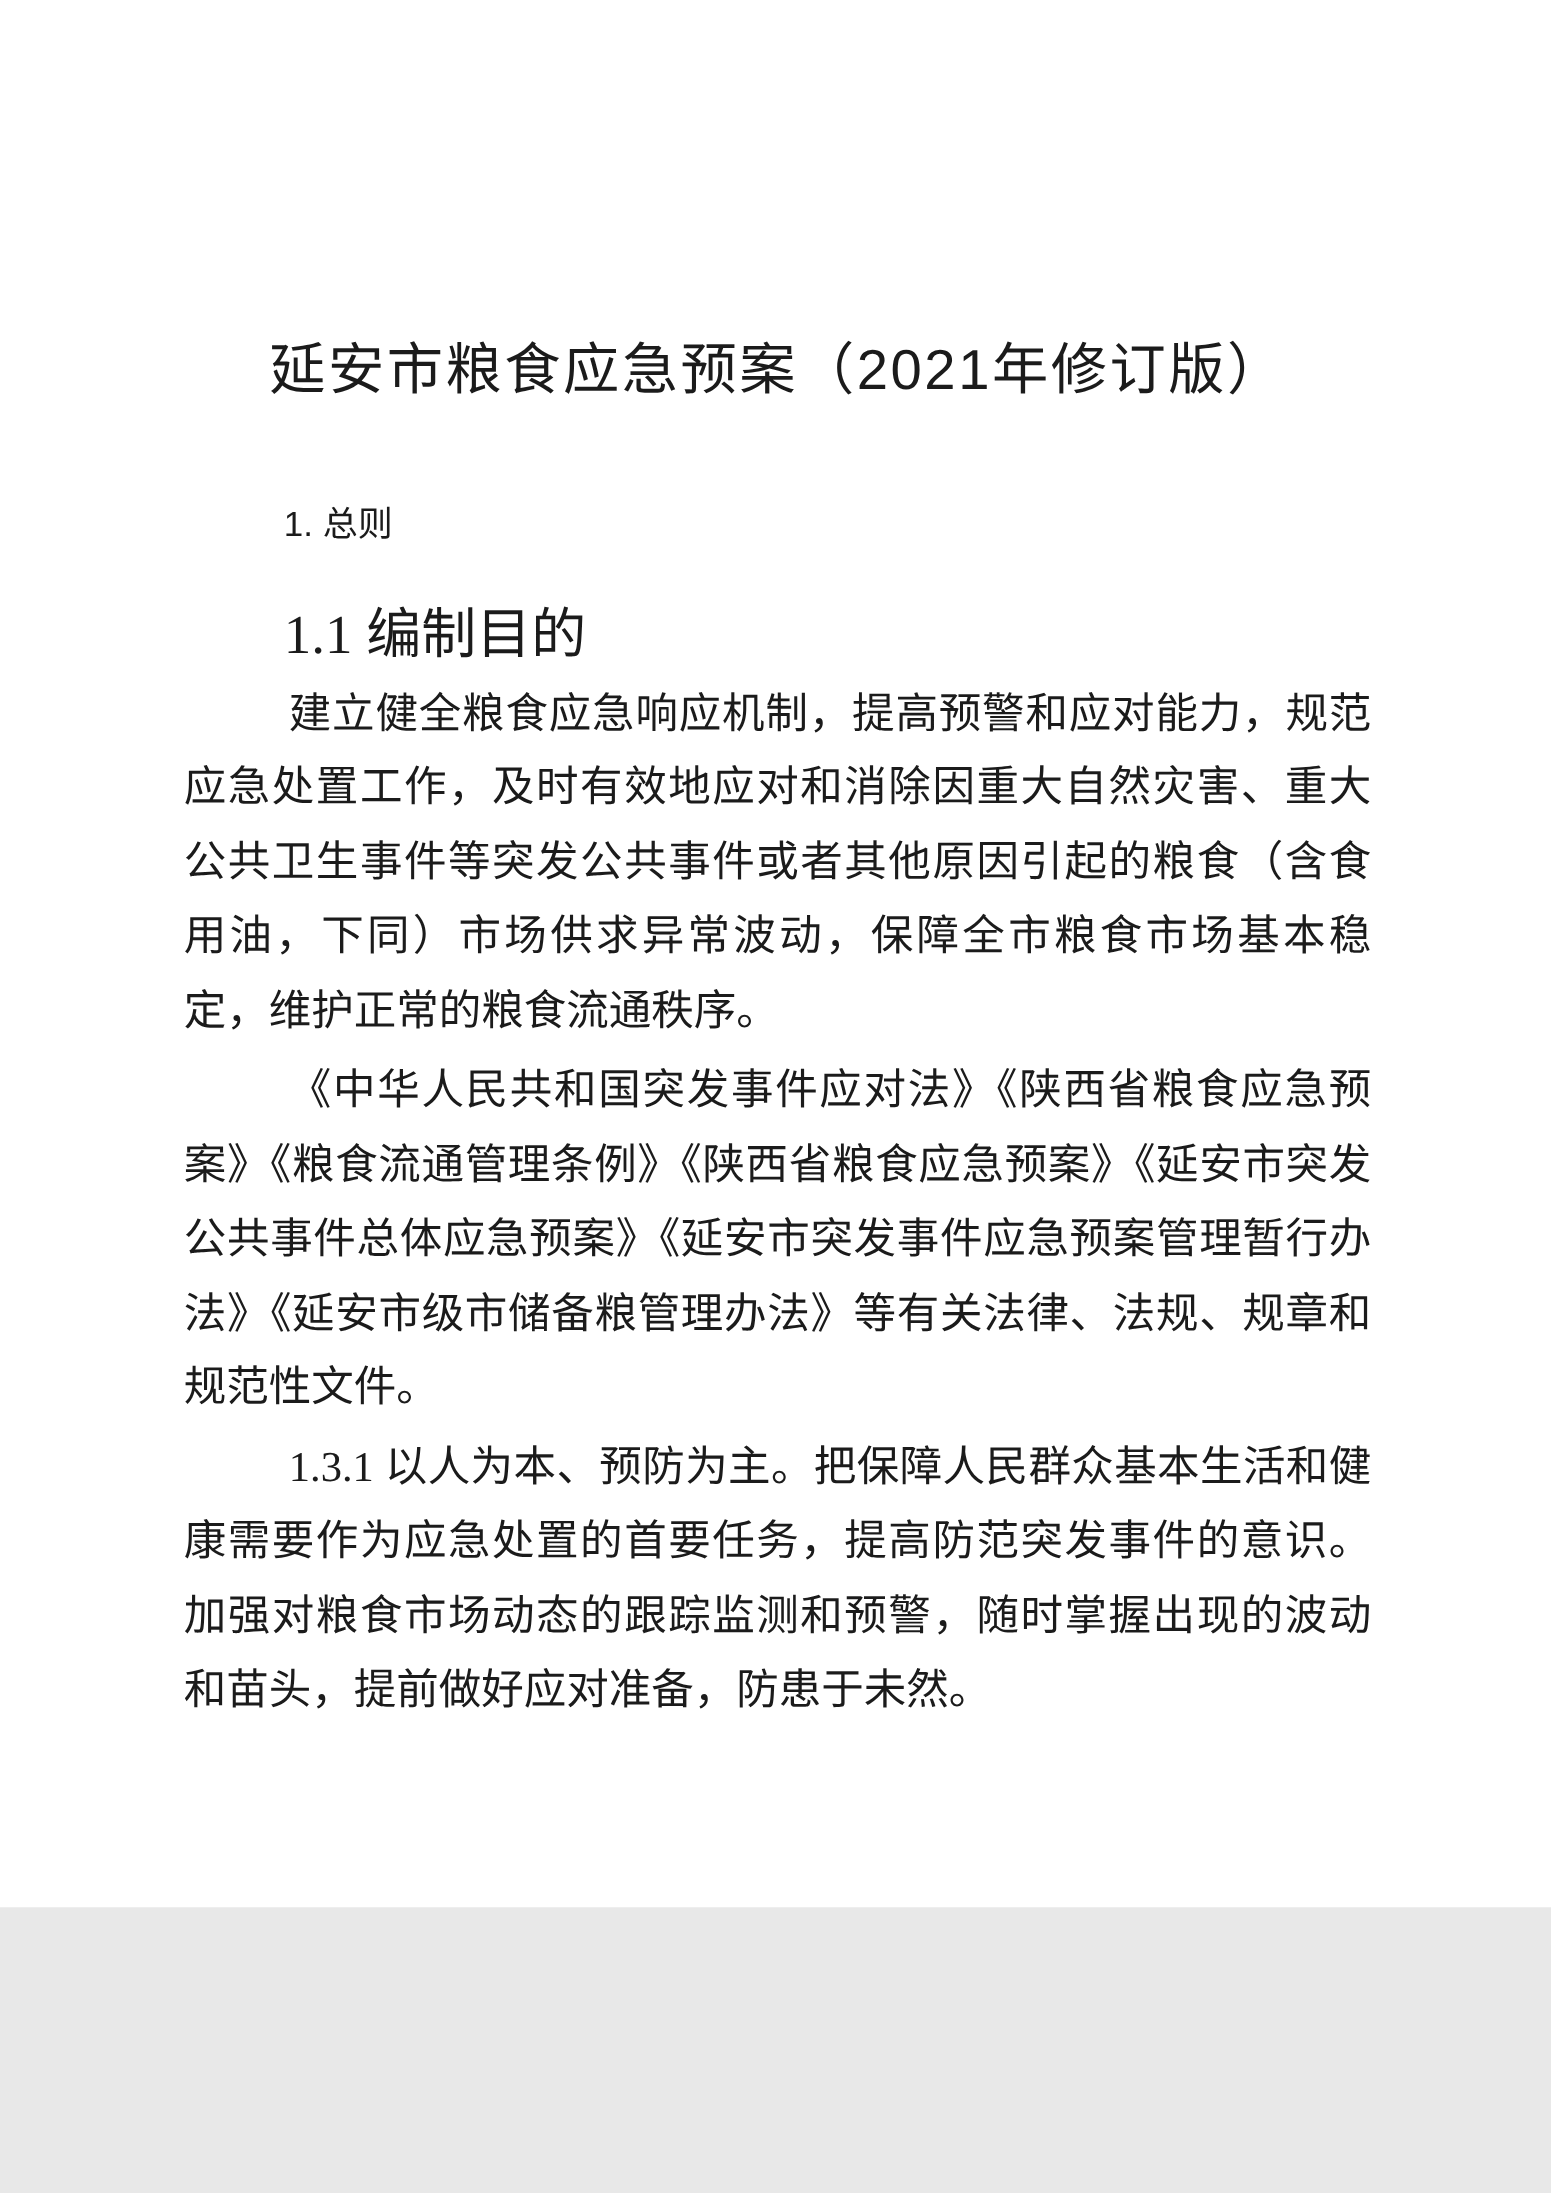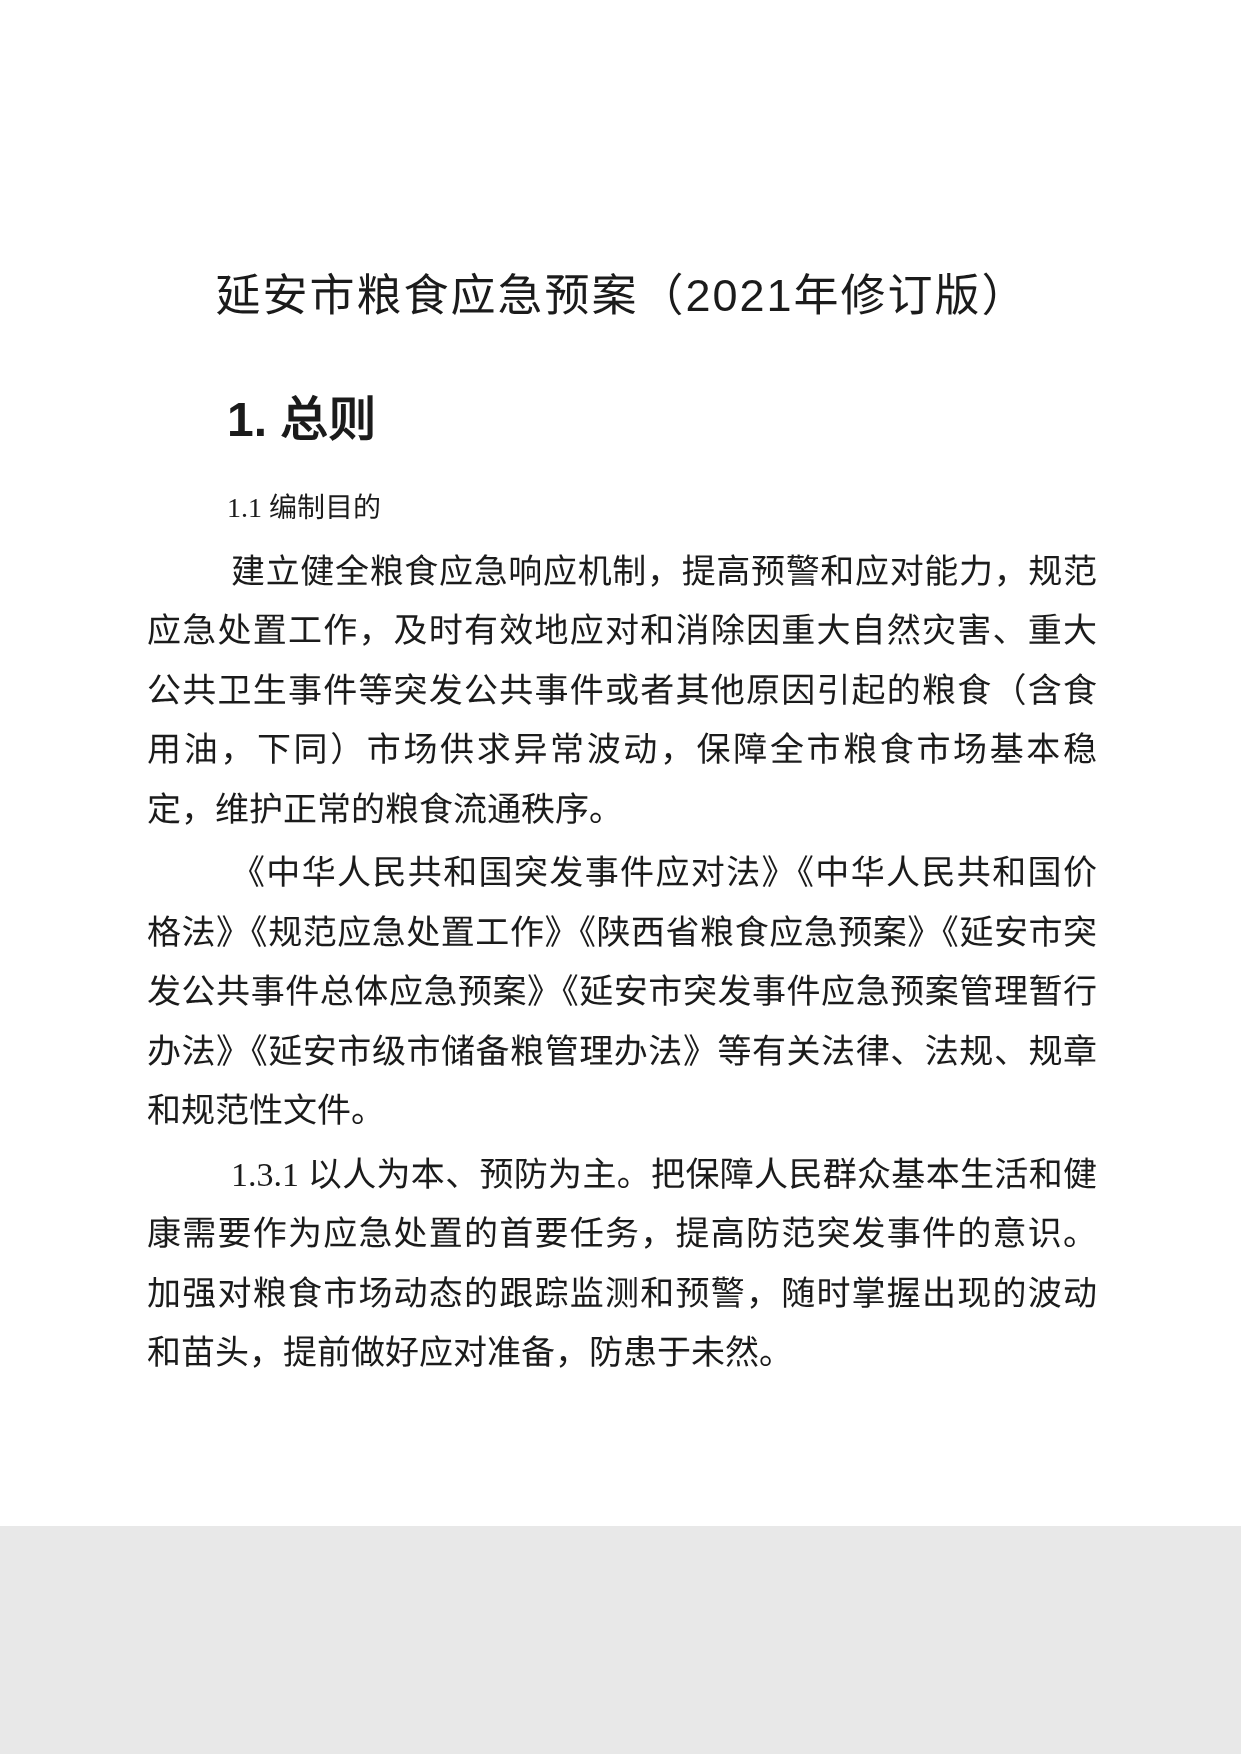--- a/index.html
+++ b/index.html
@@ -29,30 +29,30 @@
     font-weight: 500;
     font-size: 45px;
     line-height: 60px;
     letter-spacing: 2px;
     text-align: center;
     margin: 0 0 64px 0;
     white-space: nowrap;
   }
   .h1 {
     font-family: "Liberation Sans", "DejaVu Sans", sans-serif;
-    font-weight: 700;
-    font-size: 48px;
+    font-weight: 400;
+    font-size: 28px;
     line-height: 60px;
     margin: 0 0 28px 0;
     text-indent: 84px;
   }
   .h2 {
     font-family: "Liberation Serif", "DejaVu Serif", serif;
     font-weight: 400;
-    font-size: 28px;
+    font-size: 44px;
     line-height: 59.5px;
     margin: 0;
     text-indent: 84px;
   }
   .para {
     font-family: "Liberation Serif", "DejaVu Serif", serif;
     font-weight: 400;
     font-size: 34px;
     line-height: 59.5px;
     margin: 4px;
@@ -80,21 +80,21 @@
 
     <h1 class="doc-title">延安市粮食应急预案（2021年修订版）</h1>
 
     <h2 class="h1">1. 总则</h2>
 
     <h3 class="h2">1.1 编制目的</h3>
 
     <p class="para">建立健全粮食应急响应机制，提高预警和应对能力，规范应急处置工作，及时有效地应对和消除因重大自然灾害、重大公共卫生事件等突发公共事件或者其他原因引起的粮食（含食用油，下同）市场供求异常波动，保障全市粮食市场基本稳定，维护正常的粮食流通秩序。</p>
 
 
-    <p class="para">《中华人民共和国突发事件应对法》《中华人民共和国价格法》《规范应急处置工作》《陕西省粮食应急预案》《延安市突发公共事件总体应急预案》《延安市突发事件应急预案管理暂行办法》《延安市级市储备粮管理办法》等有关法律、法规、规章和规范性文件。</p>
+    <p class="para">《中华人民共和国突发事件应对法》《陕西省粮食应急预案》《粮食流通管理条例》《陕西省粮食应急预案》《延安市突发公共事件总体应急预案》《延安市突发事件应急预案管理暂行办法》《延安市级市储备粮管理办法》等有关法律、法规、规章和规范性文件。</p>
 
 
     <p class="para">1.3.1 以人为本、预防为主。把保障人民群众基本生活和健康需要作为应急处置的首要任务，提高防范突发事件的意识。加强对粮食市场动态的跟踪监测和预警，随时掌握出现的波动和苗头，提前做好应对准备，防患于未然。</p>
 
   </div>
 
   <div class="page-number">— 1 —</div>
 </div>
 
 </body></html>

